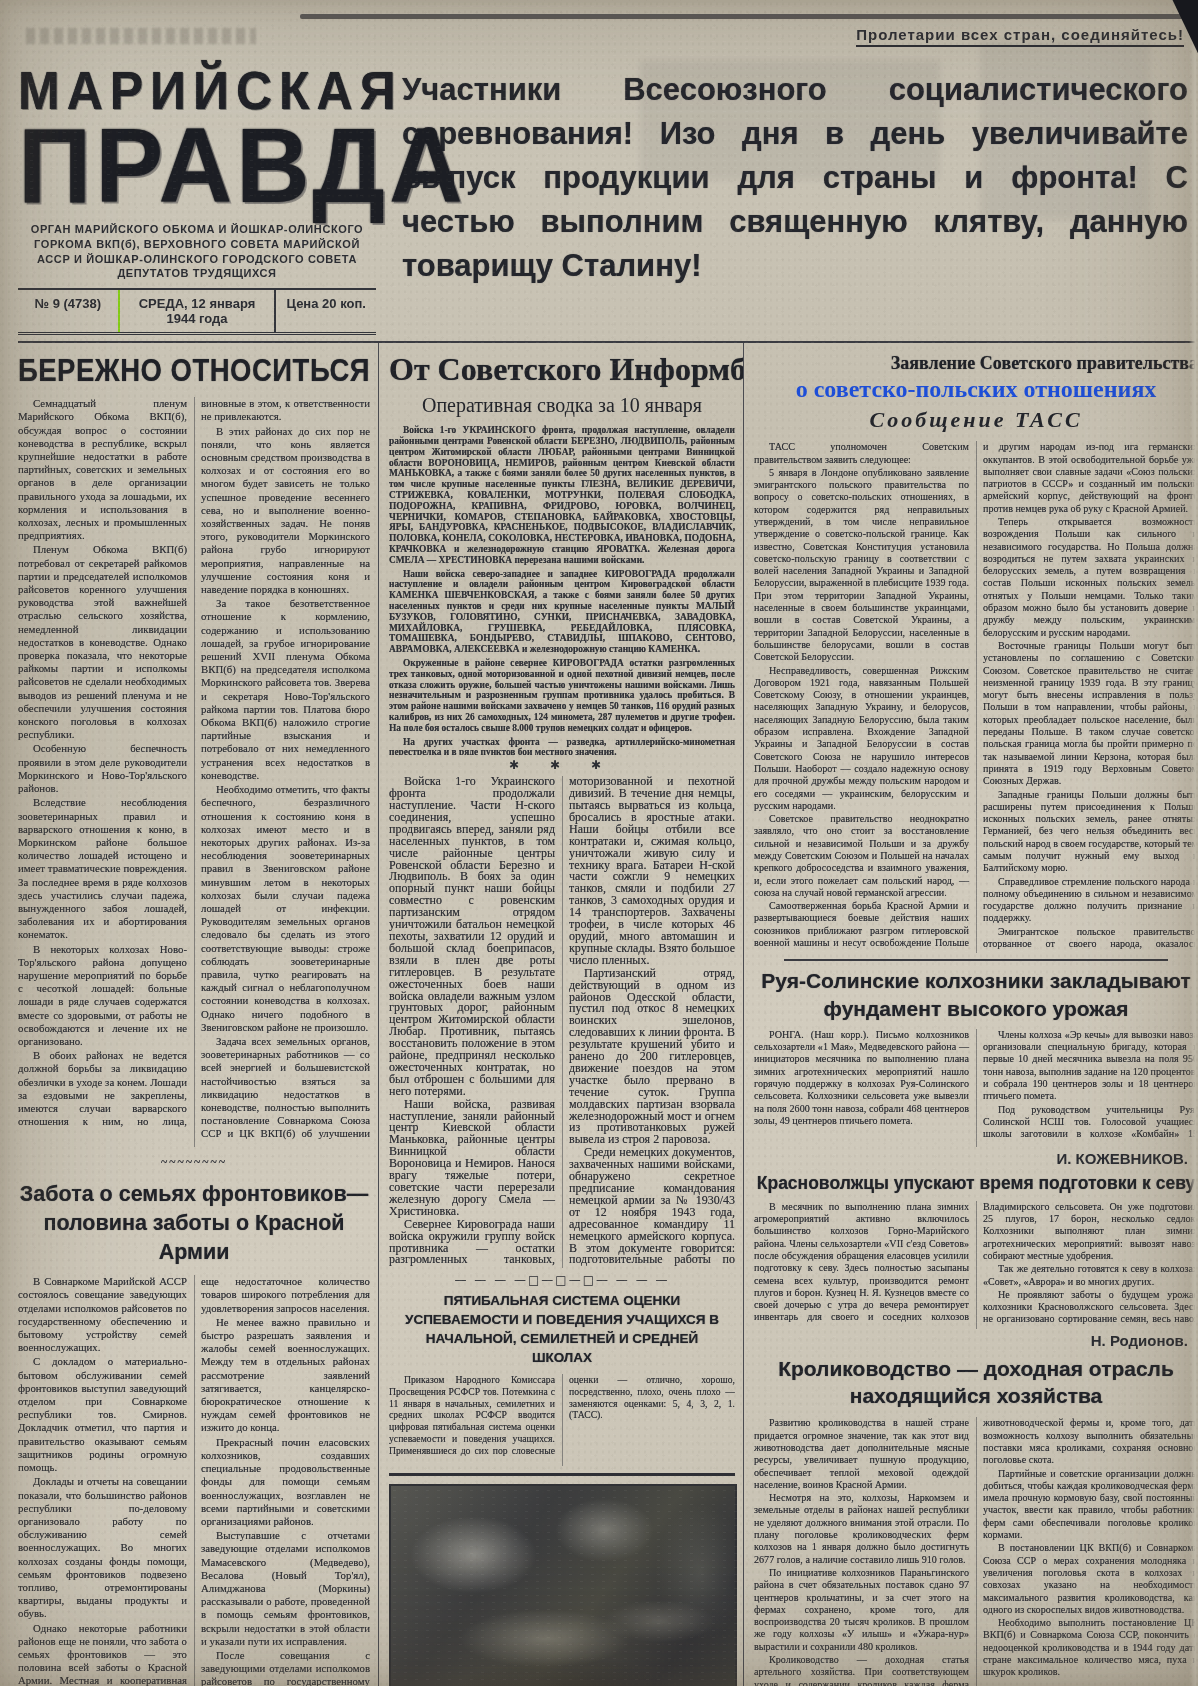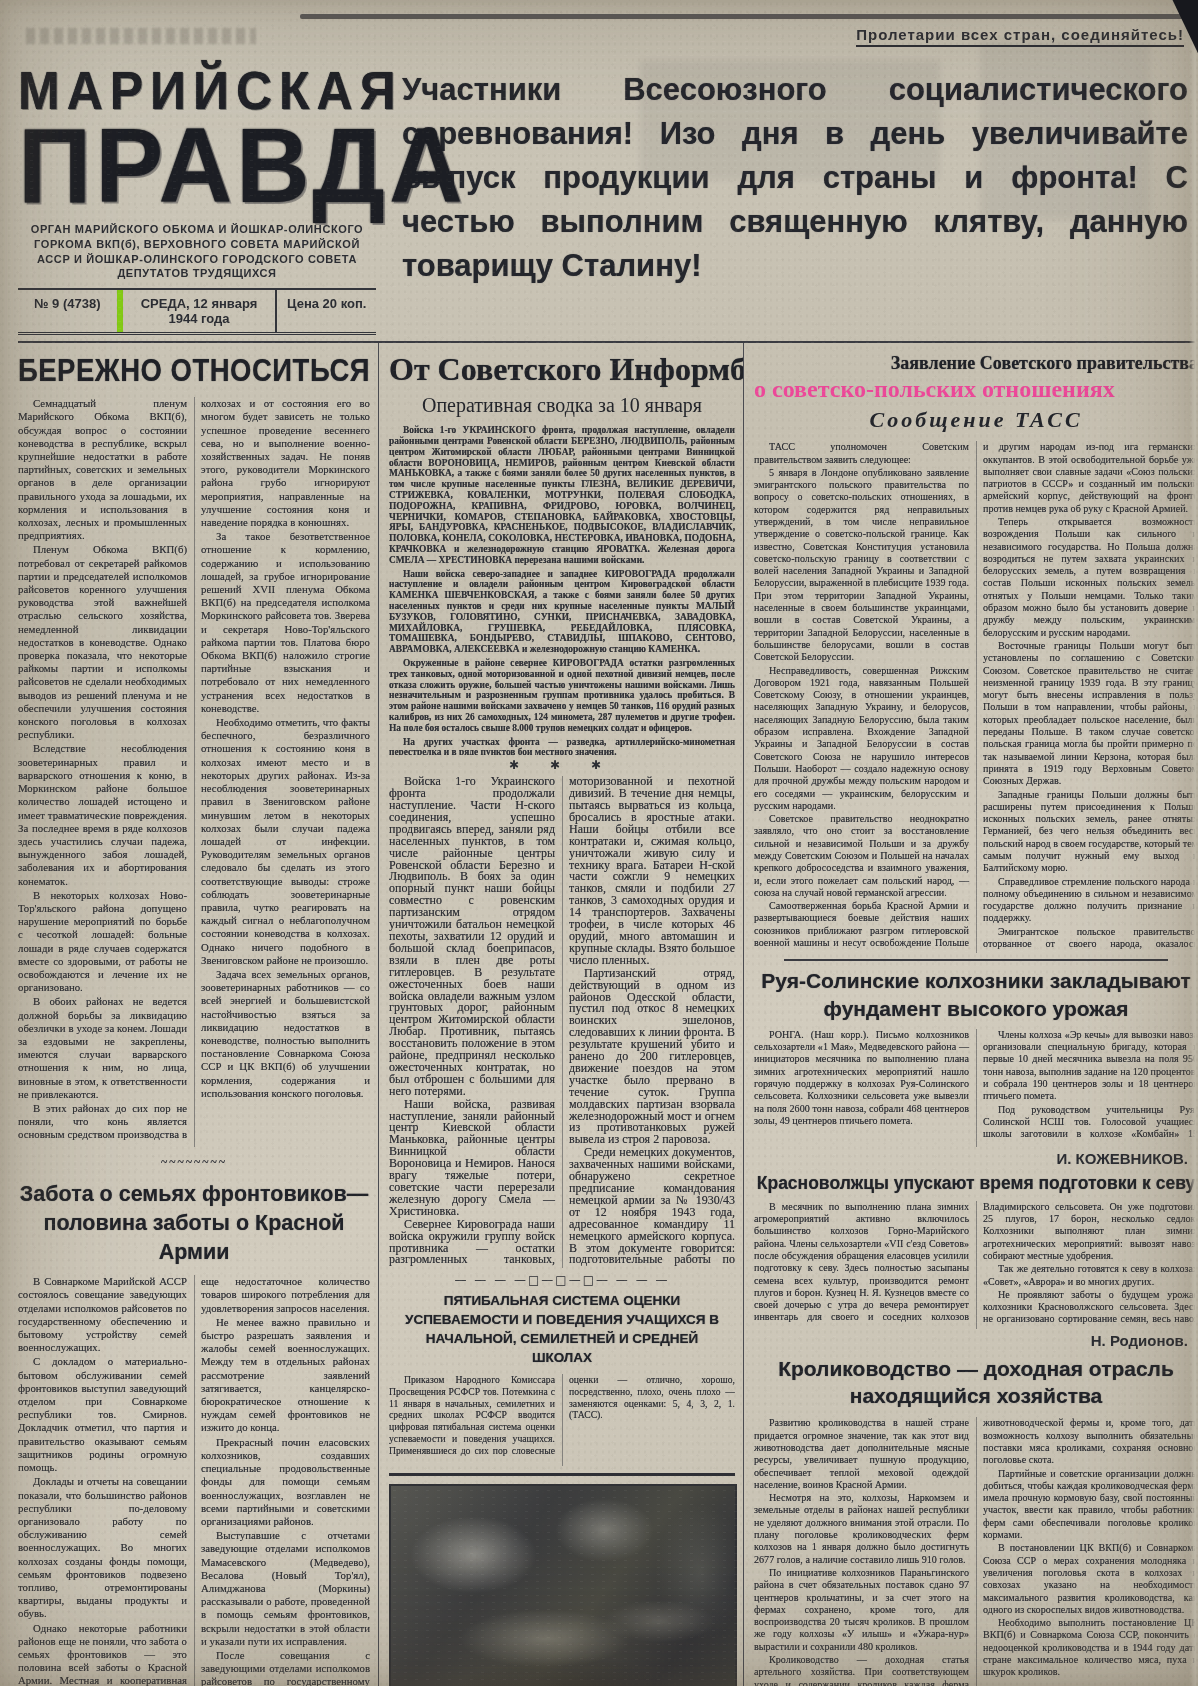--- a/index.html
+++ b/index.html
@@ -39,21 +39,21 @@
     letter-spacing:7px;color:#1e2026;transform:scaleY(1.08);margin-top:8px;
     text-shadow:0 0 1px #1e2026,1px 1px 0 rgba(30,32,38,.4);}
   .mast-title2{font-family:"Liberation Sans",sans-serif;font-weight:bold;font-size:102px;
     line-height:.92;letter-spacing:4px;color:#1c1e24;transform:scaleY(1.04);
     text-shadow:0 0 2px #1c1e24,2px 2px 0 rgba(28,30,36,.35);margin-bottom:8px;}
   .mast-organ{font-family:"Liberation Sans",sans-serif;font-weight:bold;font-size:11px;
     line-height:1.35;letter-spacing:.6px;color:#2b2d33;padding:0 4px;}
   .dateline{display:flex;margin-top:7px;border-top:2px solid #33353b;border-bottom:3px double #33353b;
     font-family:"Liberation Sans",sans-serif;font-weight:bold;font-size:13px;color:#2b2d33;}
   .dl-cell{padding:6px 4px;flex:1;}
-  .dl-cell.mid{flex:1.6;border-left:6px solid #84cc16;border-right:2px solid #33353b;}
+  .dl-cell.mid{flex:1.6;border-left:2px solid #84cc16;border-right:2px solid #33353b;}
   .banner{flex:1;padding:14px 10px 0 26px;font-family:"Liberation Sans",sans-serif;
     font-weight:bold;font-size:31px;line-height:1.42;color:#24262c;text-align:justify;
     text-shadow:0 0 1px rgba(36,38,44,.6);}
 
   .main-rule{border-top:2px solid #3a3b41;margin:6px 0 0;}
 
   
   main{display:flex;align-items:stretch;height:1428px;}
   .colgroup{box-sizing:border-box;overflow:hidden;}
   .col-left{width:360px;flex:0 0 360px;padding:6px 8px 0 0;}
@@ -99,21 +99,21 @@
       radial-gradient(ellipse 120px 40px at 45% 62%,rgba(168,165,152,.5),transparent 72%),
       radial-gradient(ellipse 80px 30px at 78% 55%,rgba(150,148,138,.4),transparent 70%),
       radial-gradient(ellipse 160px 80px at 50% 95%,rgba(15,15,18,.55),transparent 80%),
       radial-gradient(ellipse 60px 90px at 90% 35%,rgba(120,122,112,.35),transparent 75%),
       linear-gradient(128deg,#55554f 0%,#37383a 32%,#46463f 55%,#2c2d31 78%,#3a3b38 100%);
     filter:contrast(.95);}
 
   .h-tass1{font-family:"Liberation Serif",serif;font-weight:bold;font-size:18px;
     text-align:right;color:#202228;margin:6px 0 0;text-shadow:0 0 1px rgba(32,34,40,.7);}
   .h-tass2{font-family:"Liberation Serif",serif;font-weight:bold;font-size:24px;
-    text-align:left;color:#ec4899;margin:2px 0 0;}
+    text-align:center;color:#1d4ed8;margin:2px 0 0;}
   .h-tass3{font-family:"Liberation Serif",serif;font-weight:bold;font-style:italic;
     font-size:22px;letter-spacing:3px;text-align:center;color:#23252b;margin:4px 0 8px;}
   .tass-body{font-size:10.1px;line-height:12.3px;height:512px;}
   .rule-mid{border-top:2px solid #3a3b41;margin:6px 30px;}
   .h-ruya{font-size:21px;line-height:1.3;margin:4px 0 7px;}
   .ruya-body{font-size:10.1px;line-height:12.3px;height:118px;}
   .h-krasno{font-size:17.5px;white-space:nowrap;margin:6px 0 7px;}
   .krasno-body{font-size:10.1px;line-height:12.3px;height:128px;}
   .h-rabbit{font-size:21px;line-height:1.3;margin:6px 0 8px;}
   .rabbit-body{font-size:10.1px;line-height:12.3px;height:296px;}
@@ -149,20 +149,21 @@
   <div class="main-rule"></div>
 
   <main>
 
     <section class="colgroup col-left">
       <article>
         <h2 class="h-horse">БЕРЕЖНО ОТНОСИТЬСЯ К КОНЮ</h2>
         <div class="body-text cols-2" style="height:750px;">
             <p>Семнадцатый пленум Марийского Обкома ВКП(б), обсуждая вопрос о состоянии коневодства в республике, вскрыл крупнейшие недостатки в работе партийных, советских и земельных органов в деле организации правильного ухода за лошадьми, их кормления и использования в колхозах, лесных и промышленных предприятиях.</p>
             <p>Пленум Обкома ВКП(б) потребовал от секретарей райкомов партии и председателей исполкомов райсоветов коренного улучшения руководства этой важнейшей отраслью сельского хозяйства, немедленной ликвидации недостатков в коневодстве. Однако проверка показала, что некоторые райкомы партии и исполкомы райсоветов не сделали необходимых выводов из решений пленума и не обеспечили улучшения состояния конского поголовья в колхозах республики.</p>
+            <p>Особенную беспечность проявили в этом деле руководители Моркинского и Ново-Тор'яльского районов.</p>
             <p>Вследствие несоблюдения зооветеринарных правил и варварского отношения к коню, в Моркинском районе большое количество лошадей истощено и имеет травматические повреждения. За последнее время в ряде колхозов здесь участились случаи падежа, вынужденного забоя лошадей, заболевания их и абортирования конематок.</p>
             <p>В некоторых колхозах Ново-Тор'яльского района допущено нарушение мероприятий по борьбе с чесоткой лошадей: больные лошади в ряде случаев содержатся вместе со здоровыми, от работы не освобождаются и лечение их не организовано.</p>
             <p>В обоих районах не ведется должной борьбы за ликвидацию обезлички в уходе за конем. Лошади за ездовыми не закреплены, имеются случаи варварского отношения к ним, но лица, виновные в этом, к ответственности не привлекаются.</p>
             <p>В этих районах до сих пор не поняли, что конь является основным средством производства в колхозах и от состояния его во многом будет зависеть не только успешное проведение весеннего сева, но и выполнение военно-хозяйственных задач. Не поняв этого, руководители Моркинского района грубо игнорируют мероприятия, направленные на улучшение состояния коня и наведение порядка в конюшнях.</p>
             <p>За такое безответственное отношение к кормлению, содержанию и использованию лошадей, за грубое игнорирование решений XVII пленума Обкома ВКП(б) на председателя исполкома Моркинского райсовета тов. Зверева и секретаря Ново-Тор'яльского райкома партии тов. Платова бюро Обкома ВКП(б) наложило строгие партийные взыскания и потребовало от них немедленного устранения всех недостатков в коневодстве.</p>
             <p>Необходимо отметить, что факты беспечного, безразличного отношения к состоянию коня в колхозах имеют место и в некоторых других районах. Из-за несоблюдения зооветеринарных правил в Звениговском районе минувшим летом в некоторых колхозах были случаи падежа лошадей от инфекции. Руководителям земельных органов следовало бы сделать из этого соответствующие выводы: строже соблюдать зооветеринарные правила, чутко реагировать на каждый сигнал о неблагополучном состоянии коневодства в колхозах. Однако ничего подобного в Звениговском районе не произошло.</p>
             <p>Задача всех земельных органов, зооветеринарных работников — со всей энергией и большевистской настойчивостью взяться за ликвидацию недостатков в коневодстве, полностью выполнить постановление Совнаркома Союза ССР и ЦК ВКП(б) об улучшении кормления, содержания и использования конского поголовья.</p>
           </div>
       </article>
       <div class="divider-squiggle">~~~~~~~~</div>

